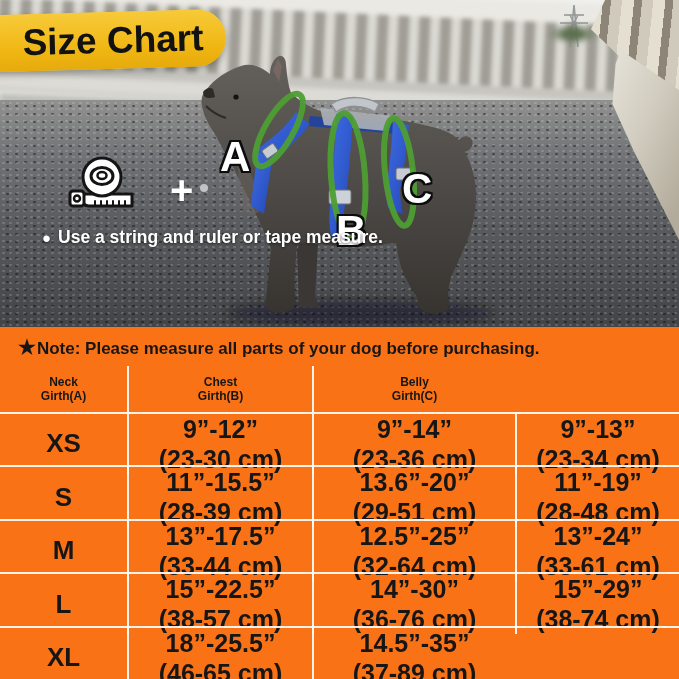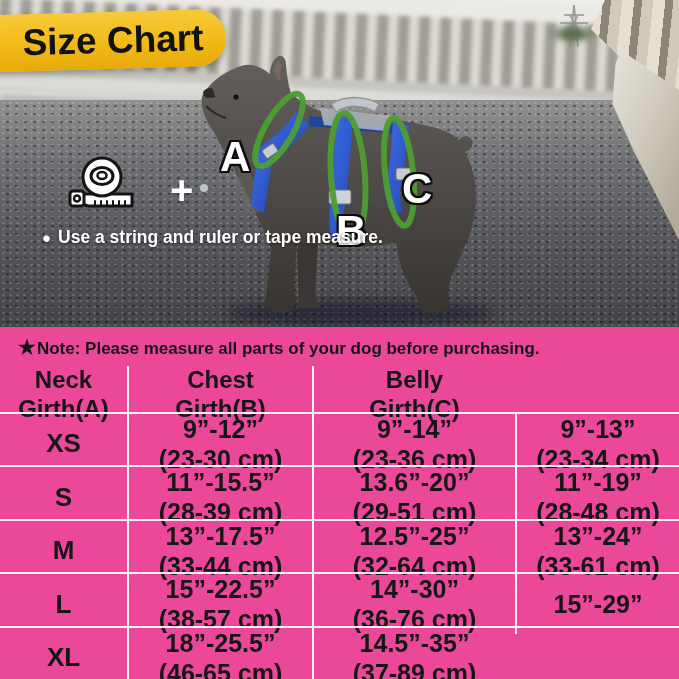--- a/index.html
+++ b/index.html
@@ -56,32 +56,32 @@
   .label-b{left:336px;top:210px;}
   .label-c{left:402px;top:168px;}
   .tape-icon{position:absolute;left:68px;top:156px;}
   .plus-icon{position:absolute;left:170px;top:170px;font-size:40px;font-weight:800;color:#fff;
        line-height:1;text-shadow:0 1px 3px rgba(0,0,0,.35);}
   .instruction{position:absolute;left:15px;top:227px;color:#fff;font-size:17.5px;font-weight:600;
        text-shadow:0 1px 3px rgba(0,0,0,.6);white-space:nowrap;margin-left:27px;}
   .instruction .bullet{margin-right:7px;font-size:15px;}
 
   
-  .panel{position:absolute;left:0;top:327px;width:679px;height:352px;background:#ec4899;color:#161616;}
+  .panel{position:absolute;left:0;top:327px;width:679px;height:352px;background:#f97316;color:#161616;}
   .note{position:absolute;left:18px;top:8px;font-size:17px;font-weight:700;white-space:nowrap;}
   .note .star{font-size:20px;margin-right:1px;}
 
   .size-table{position:absolute;left:0;top:39px;width:679px;bottom:0;display:flex;flex-direction:column;}
   .t-row{display:grid;grid-template-columns:127px 185px 203px 164px;flex:1;min-height:0;}
   .t-row.head{flex:0 0 46px;}
   .t-row + .t-row{border-top:2px solid rgba(255,255,255,.92);}
   .t-cell{display:flex;flex-direction:column;align-items:center;justify-content:center;
           text-align:center;line-height:1.2;box-sizing:border-box;}
   .t-cell + .t-cell{border-left:2px solid rgba(255,255,255,.92);}
-  .h-line{font-size:24px;font-weight:800;}
+  .h-line{font-size:12px;font-weight:800;}
   .h-size{font-size:27px;font-weight:800;letter-spacing:.5px;}
   .c-size{font-size:26px;font-weight:800;}
   .c-line{font-size:25px;font-weight:700;}
 </style>
 </head>
 <body>
 
 <div class="stage">
 
   <div class="photo">
@@ -268,20 +268,21 @@
         <div class="t-cell">
             <span class="c-line">15”-22.5”</span>
             <span class="c-line">(38-57 cm)</span>
           </div>
         <div class="t-cell">
             <span class="c-line">14”-30”</span>
             <span class="c-line">(36-76 cm)</span>
           </div>
         <div class="t-cell">
             <span class="c-line">15”-29”</span>
+            <span class="c-line">(38-74 cm)</span>
           </div>
       </div>
 
       <div class="t-row">
         <div class="t-cell">
             <span class="c-size">XL</span>
           </div>
         <div class="t-cell">
             <span class="c-line">18”-25.5”</span>
             <span class="c-line">(46-65 cm)</span>

